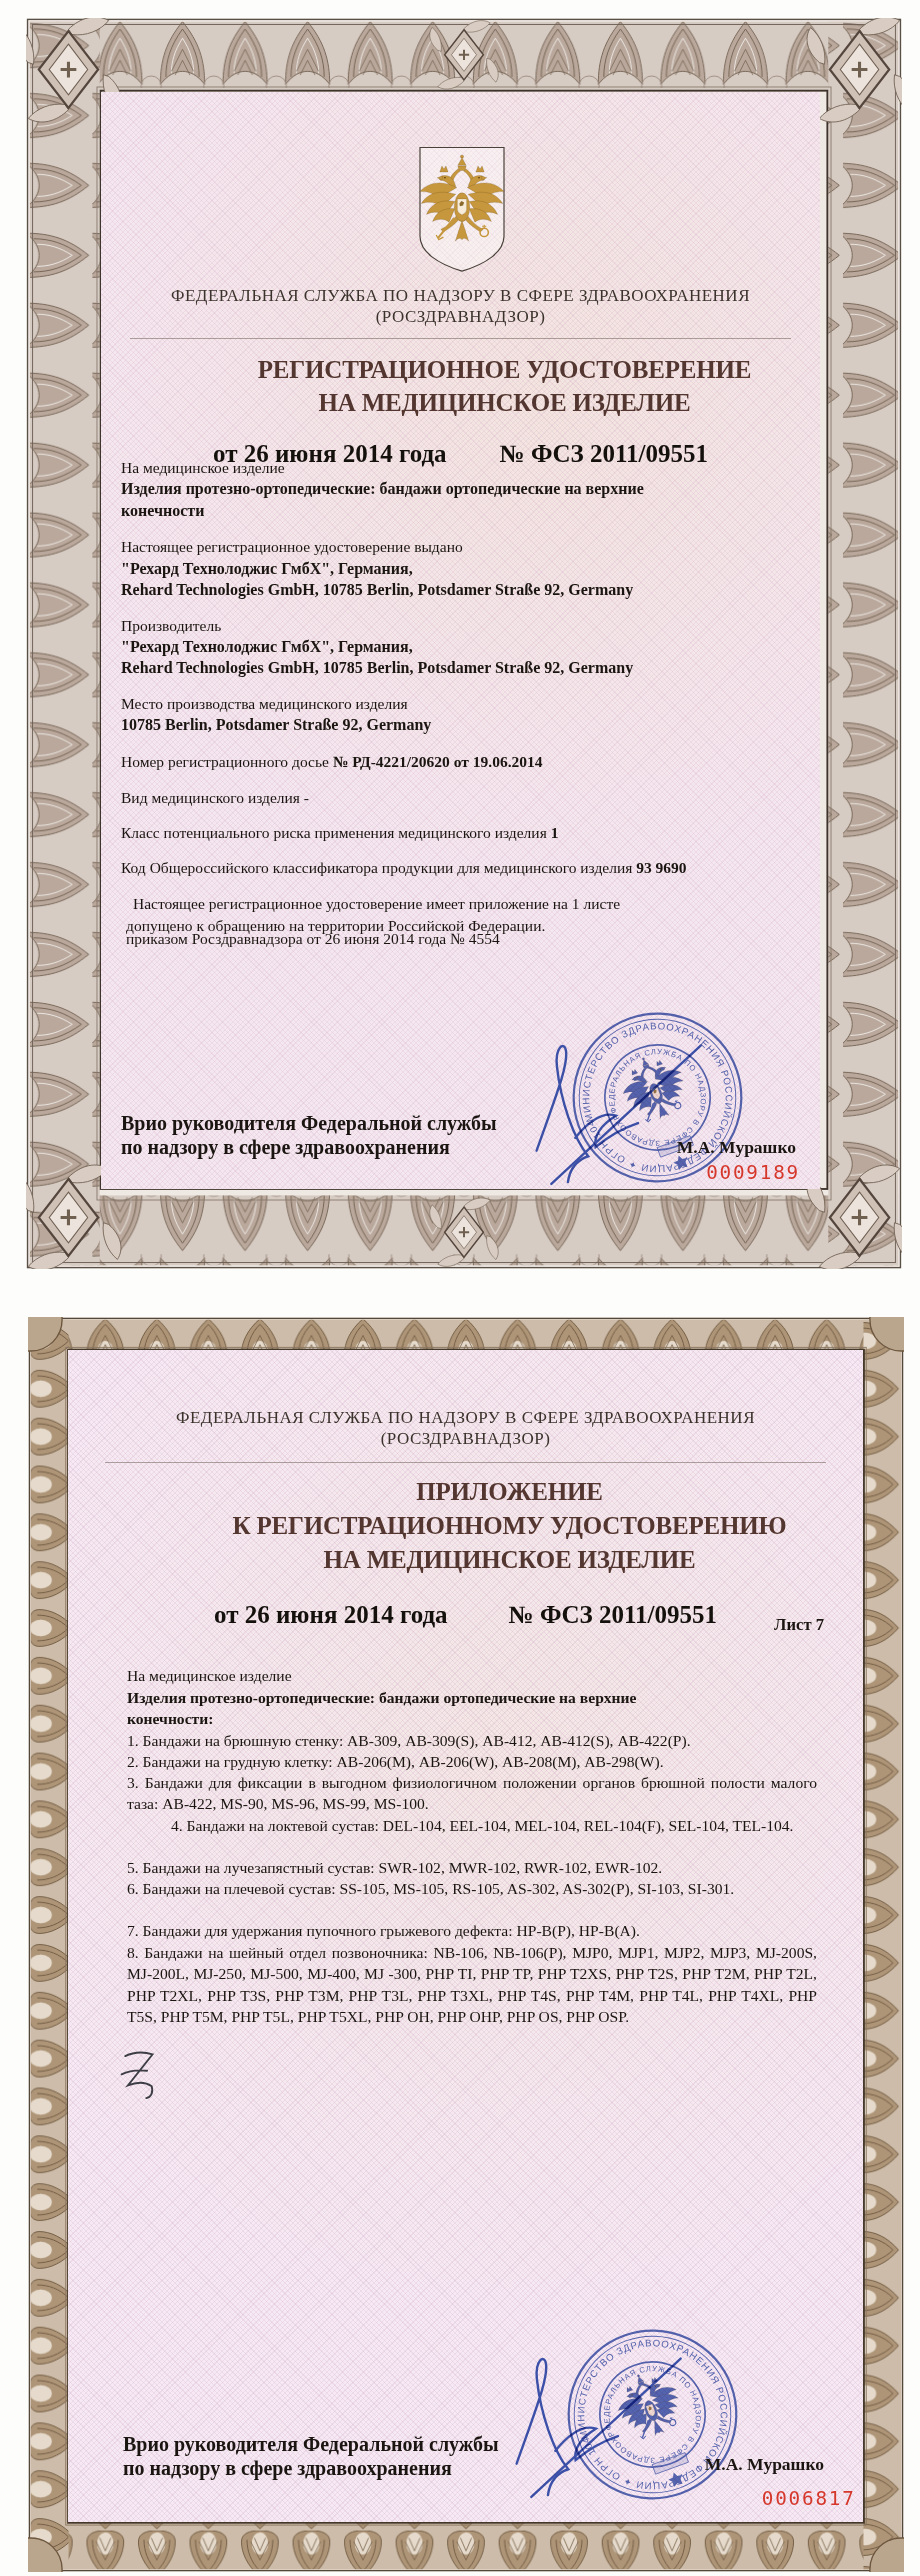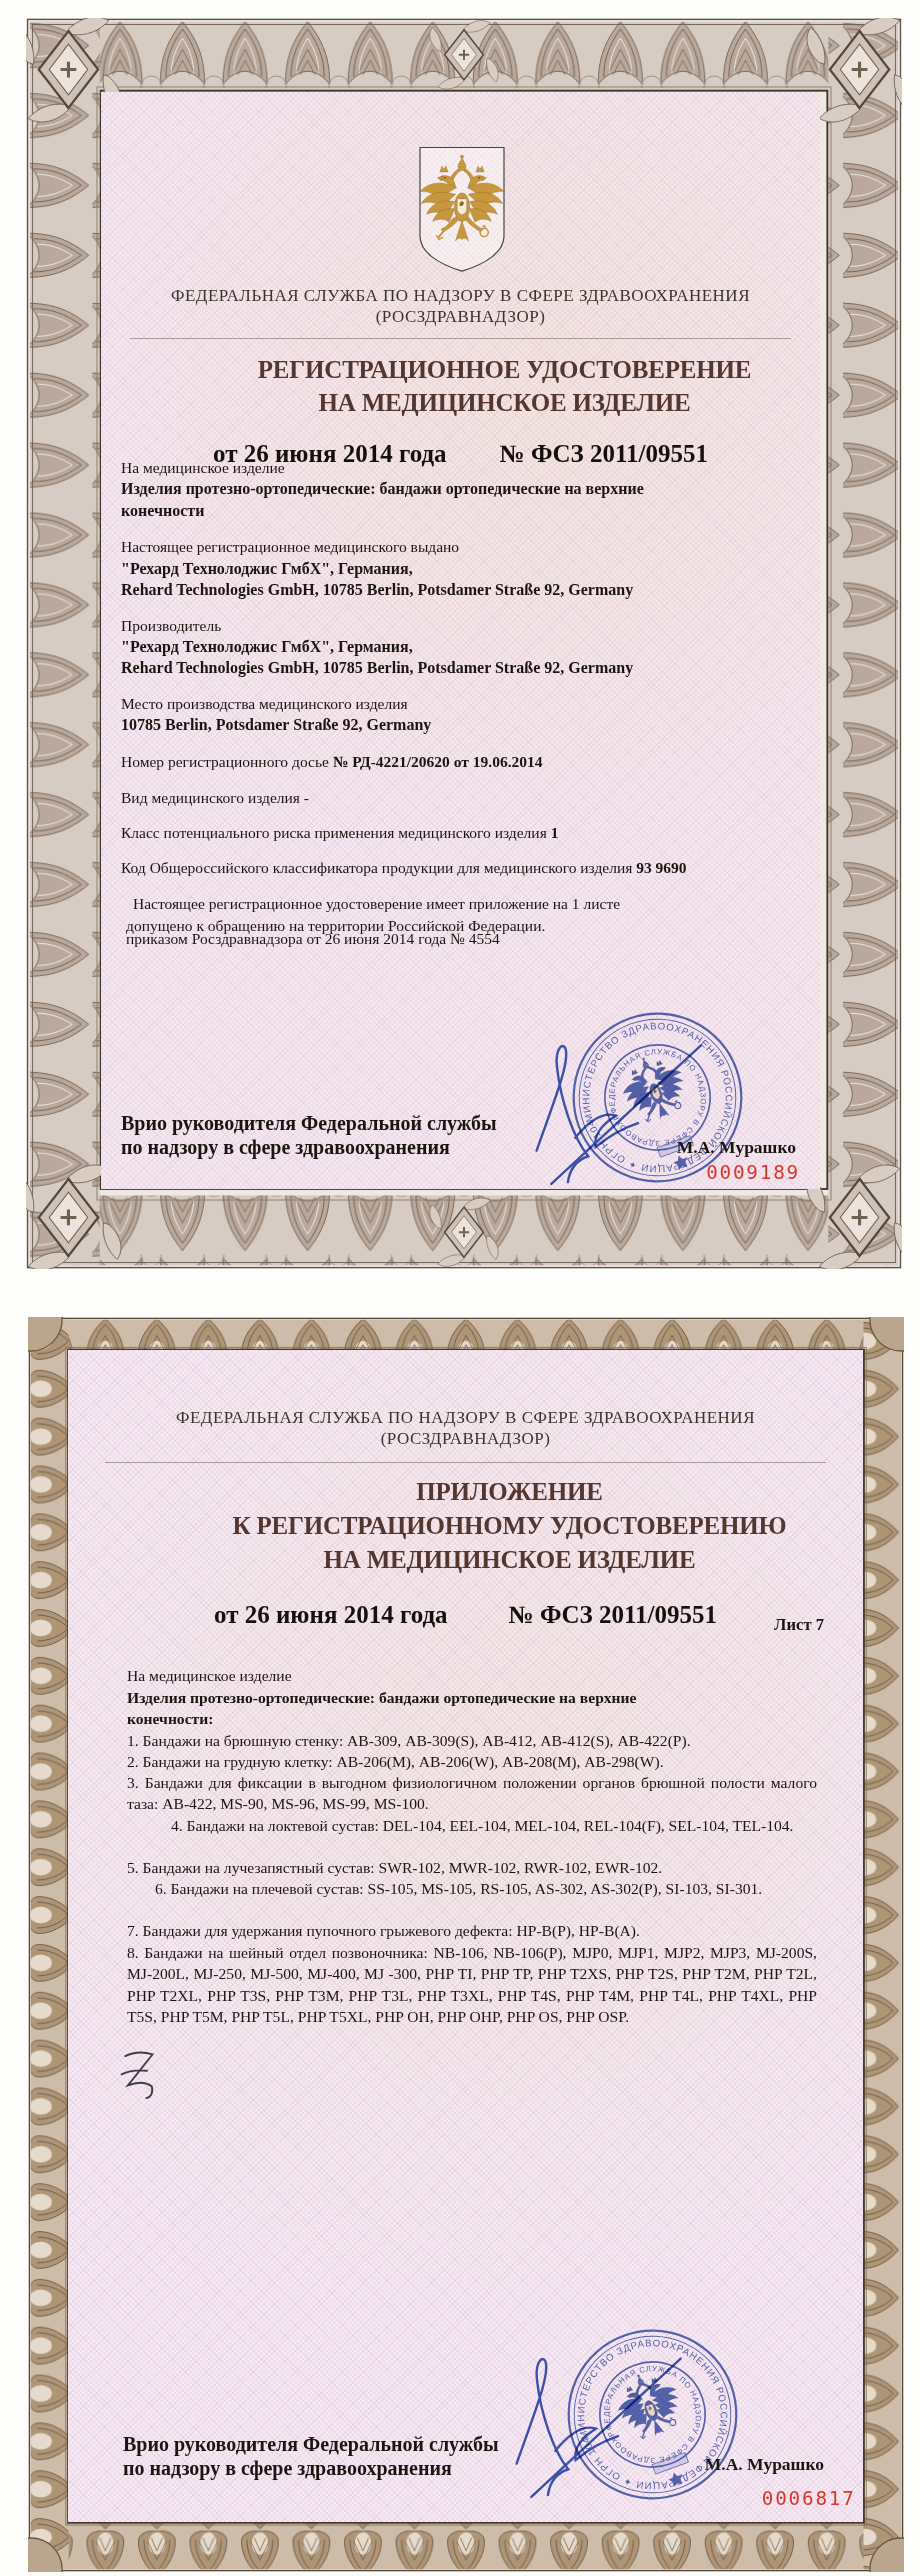--- a/index.html
+++ b/index.html
@@ -152,21 +152,21 @@
 
     <div class="daterow" style="top:329px;">
       <span>от  26 июня 2014 года</span>
       <span>№  ФСЗ 2011/09551</span>
     </div>
 
     <div class="bodyline" style="top:365px;left:20px;">На медицинское изделие</div>
     <div class="bodyline b" style="top:386px;left:20px;font-size:16px;">Изделия протезно-ортопедические: бандажи ортопедические на верхние</div>
     <div class="bodyline b" style="top:408px;left:20px;font-size:16px;">конечности</div>
 
-    <div class="bodyline" style="top:444px;left:20px;">Настоящее регистрационное медицинского выдано</div>
+    <div class="bodyline" style="top:444px;left:20px;">Настоящее регистрационное удостоверение выдано</div>
     <div class="bodyline b" style="top:466px;left:20px;font-size:16px;">"Рехард Технолоджис ГмбХ", Германия,</div>
     <div class="bodyline b" style="top:487px;left:20px;font-size:16px;">Rehard Technologies GmbH, 10785 Berlin, Potsdamer Straße 92, Germany</div>
 
     <div class="bodyline" style="top:523px;left:20px;">Производитель</div>
     <div class="bodyline b" style="top:544px;left:20px;font-size:16px;">"Рехард Технолоджис ГмбХ", Германия,</div>
     <div class="bodyline b" style="top:565px;left:20px;font-size:16px;">Rehard Technologies GmbH, 10785 Berlin, Potsdamer Straße 92, Germany</div>
 
     <div class="bodyline" style="top:601px;left:20px;">Место производства медицинского изделия</div>
     <div class="bodyline b" style="top:622px;left:20px;font-size:16px;">10785 Berlin, Potsdamer Straße 92, Germany</div>
 
@@ -270,21 +270,21 @@
 
     <div class="bodyline" style="top:315px;left:59px;font-size:15.6px;">На медицинское изделие</div>
     <div class="wrapline" style="top:337px;left:59px;">Изделия протезно-ортопедические: бандажи ортопедические на верхние</div>
     <div class="wrapline" style="top:358px;left:59px;">конечности:</div>
 
     <p class="item" style="top:380px;">1. Бандажи на брюшную стенку: АВ-309, АВ-309(S), АВ-412, АВ-412(S), АВ-422(Р).</p>
     <p class="item" style="top:401px;">2. Бандажи на грудную клетку: АВ-206(М), АВ-206(W), АВ-208(М), АВ-298(W).</p>
     <p class="item" style="top:422px;">3. Бандажи для фиксации в выгодном физиологичном положении органов брюшной полости малого таза: АВ-422, MS-90, MS-96, MS-99, MS-100.</p>
     <p class="item" style="top:465px;padding-left:44px;">4. Бандажи на локтевой сустав: DEL-104, EEL-104, MEL-104, REL-104(F), SEL-104, TEL-104.</p>
     <p class="item" style="top:507px;">5. Бандажи на лучезапястный сустав: SWR-102, MWR-102, RWR-102, EWR-102.</p>
-    <p class="item" style="top:528px;padding-left:28px;">6. Бандажи на плечевой сустав: SS-105, MS-105, RS-105, AS-302, AS-302(P), SI-103, SI-301.</p>
+    <p class="item" style="top:528px;">6. Бандажи на плечевой сустав: SS-105, MS-105, RS-105, AS-302, AS-302(P), SI-103, SI-301.</p>
     <p class="item" style="top:570px;">7. Бандажи для удержания пупочного грыжевого дефекта: НР-В(Р), НР-В(А).</p>
     <p class="item" style="top:592px;">8. Бандажи на шейный отдел позвоночника: NB-106, NB-106(P), MJP0, MJP1, MJP2, MJP3, MJ-200S, MJ-200L, MJ-250, MJ-500, MJ-400, MJ -300, PHP TI, PHP TP, PHP T2XS, PHP T2S, PHP T2M, PHP T2L, PHP T2XL, PHP T3S, PHP T3M, PHP T3L, PHP T3XL, PHP T4S, PHP T4M, PHP T4L, PHP T4XL, PHP T5S, PHP T5M, PHP T5L, PHP T5XL, PHP OH, PHP OHP, PHP OS, PHP OSP.</p>
 
     <svg style="position:absolute;left:48px;top:697px;" width="44" height="53" viewBox="0 0 48 58">
       <path d="M10,10 C20,5 30,5 40,8 L13,42 C23,38 32,38 39,43 M6,30 C16,25 26,25 34,26 M39,43 C41,50 38,55 33,56" fill="none" stroke="#3d3d46" stroke-width="2" stroke-linecap="round"></path>
     </svg>
 
     <div class="stampwrap" style="left:497px;top:977px;">
       <svg width="175" height="175" viewBox="0 0 190 190">
         <defs>

